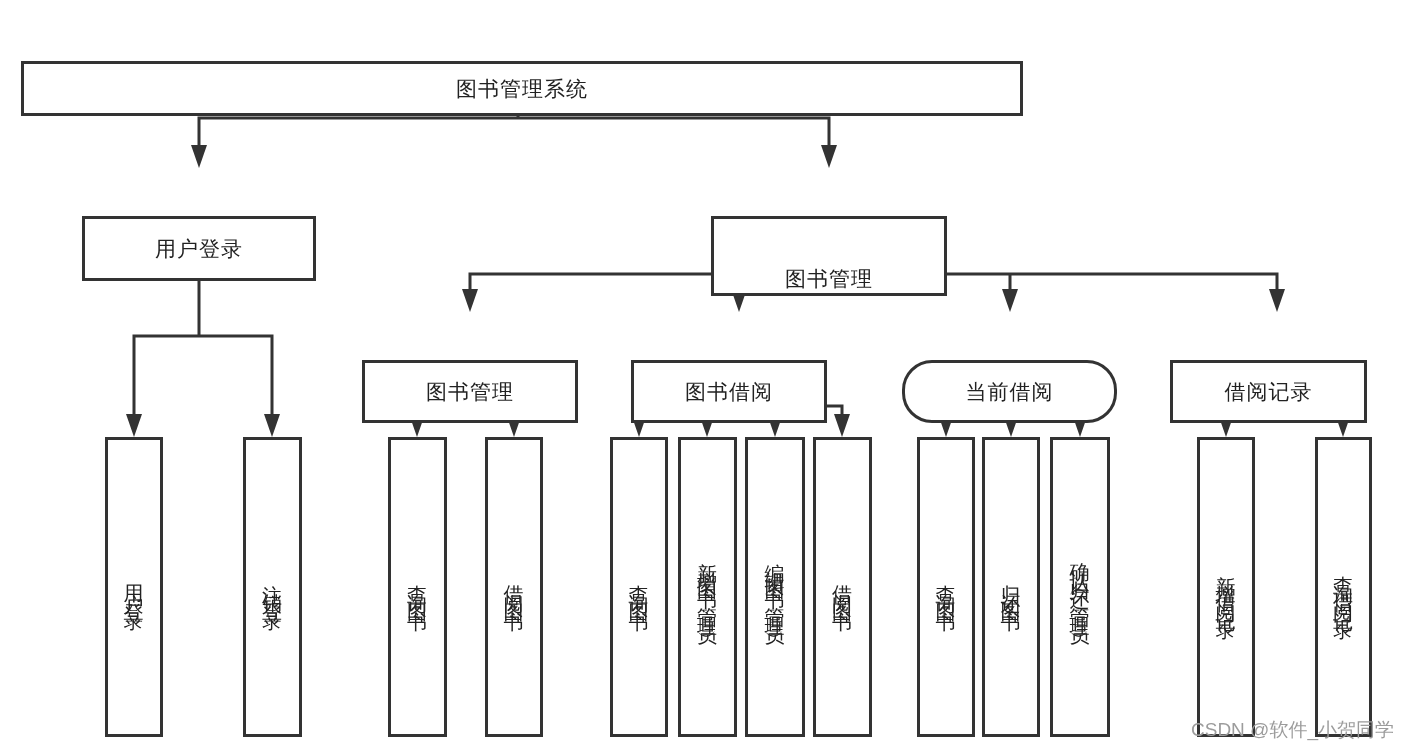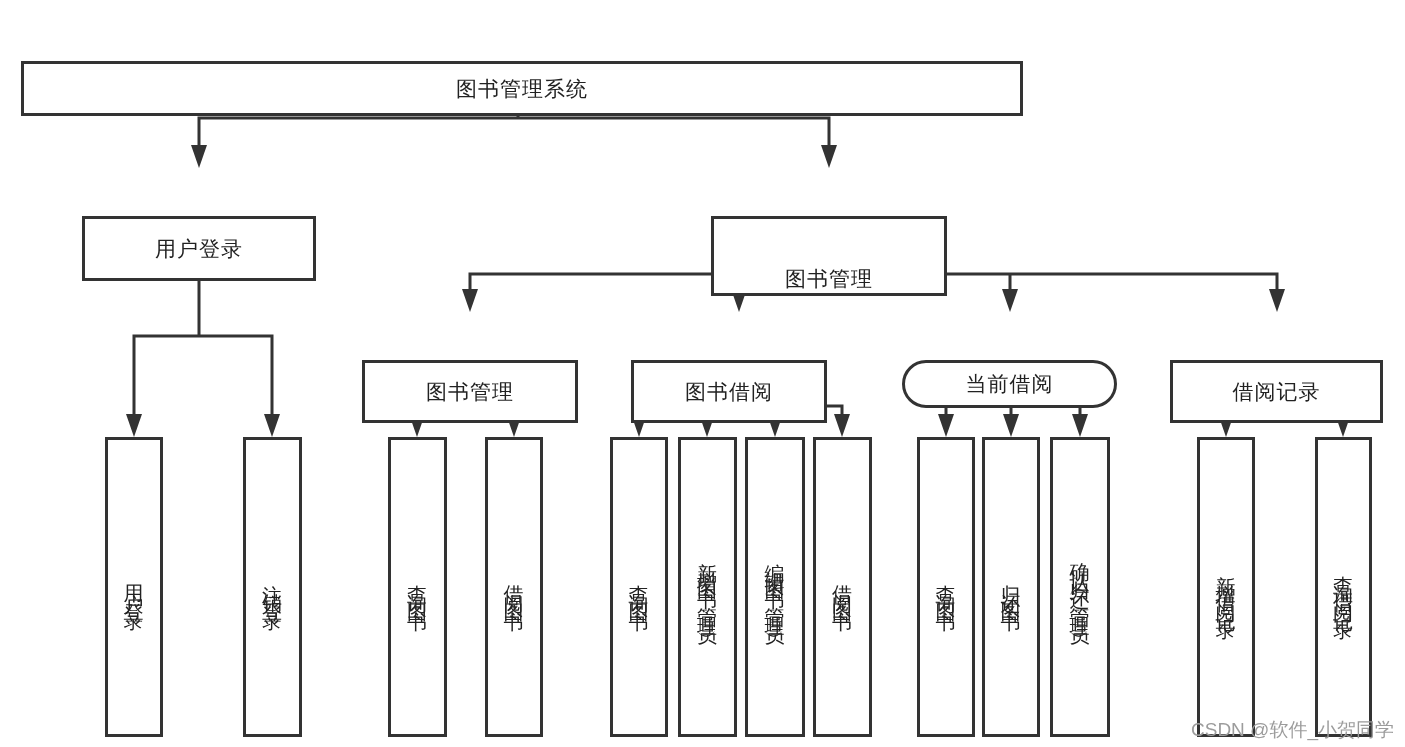--- a/index.html
+++ b/index.html
@@ -123,24 +123,24 @@
   <div class="node h" style="left:711px; top:168px; width:236px; height:80px;align-items:flex-end;">
     <span>图书管理</span>
   </div>
 
   <div class="node h" style="left:362px; top:312px; width:216px; height:63px;">
     <span>图书管理</span>
   </div>
   <div class="node h" style="left:631px; top:312px; width:196px; height:63px;">
     <span>图书借阅</span>
   </div>
-  <div class="node h" style="left:902px; top:312px; width:215px; height:48px;border-radius:30px;">
+  <div class="node h" style="left:902px; top:312px; width:215px; height:63px;border-radius:30px;">
     <span>当前借阅</span>
   </div>
-  <div class="node h" style="left:1170px; top:312px; width:213px; height:63px;">
+  <div class="node h" style="left:1170px; top:312px; width:197px; height:63px;">
     <span>借阅记录</span>
   </div>
 
   <div class="node v" style="left:105px; top:437px; width:58px; height:300px;">
     <span>用户登录</span>
   </div>
   <div class="node v" style="left:243px; top:437px; width:59px; height:300px;">
     <span>注销登录</span>
   </div>
 

